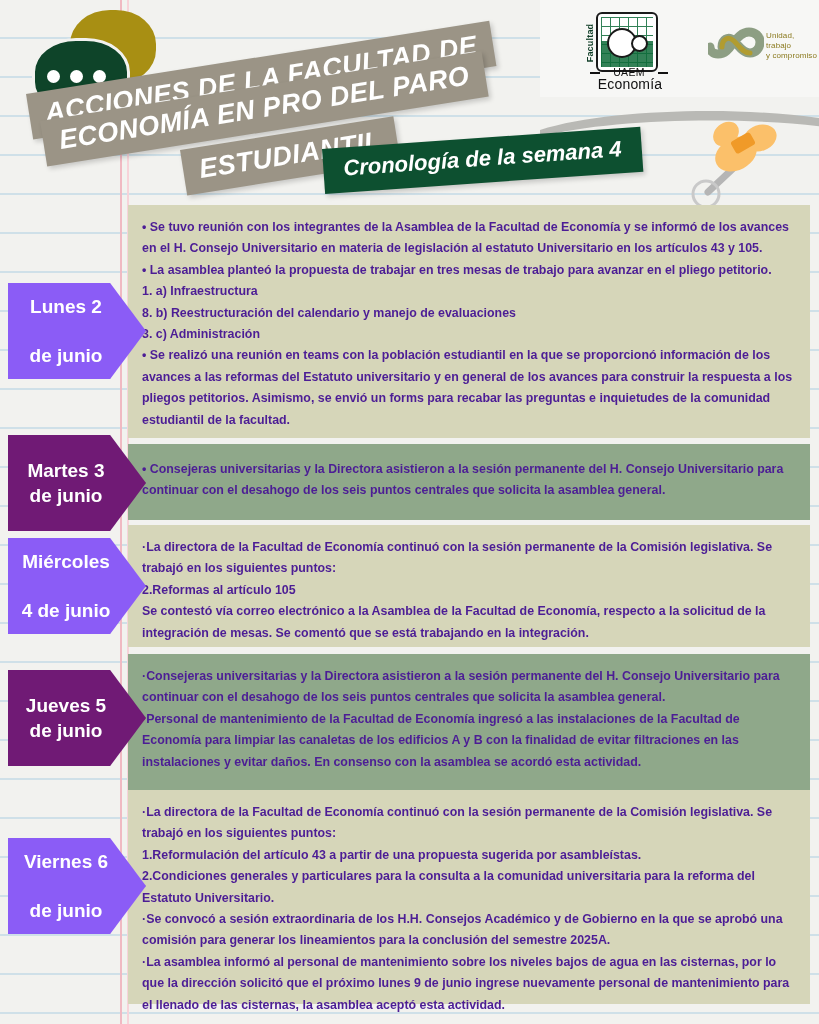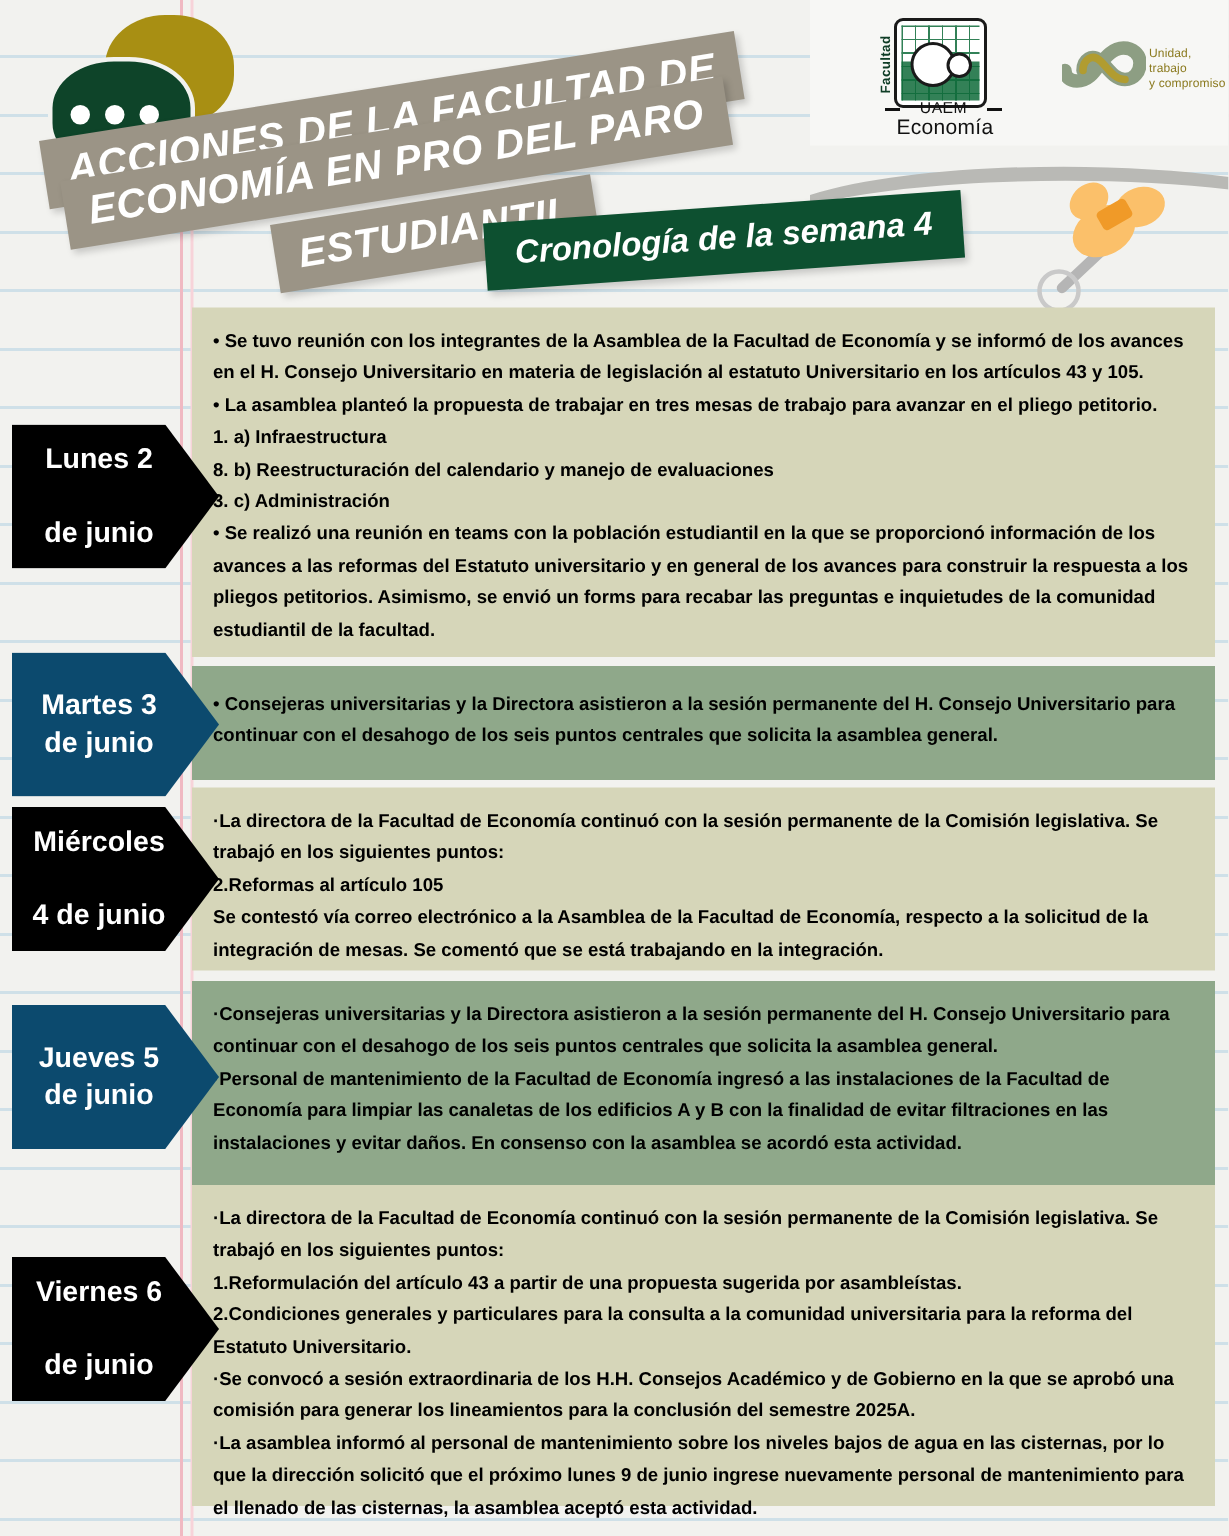--- a/index.html
+++ b/index.html
@@ -157,40 +157,40 @@
   .pushpin{position:absolute;left:688px;top:118px;width:120px;height:90px;}
 
   
   .row{position:absolute;left:0;width:819px;}
 
   .content-box{
     position:absolute;left:128px;width:682px;
     box-sizing:border-box;
     padding:12px 16px 16px 14px;
     font-size:12.4px;line-height:21.4px;
-    font-weight:bold;color:#000000;
+    font-weight:bold;color:#4c1d95;
   }
   .content-box.beige{background:#d6d6b9;}
   .content-box.sage{background:#8fa88a;}
   .content-box p{margin:0;}
 
   .day-tag{
     position:absolute;left:8px;
     width:138px;height:96px;
     color:#ffffff;
     display:flex;flex-direction:column;
     align-items:center;justify-content:center;
     font-size:19px;font-weight:bold;line-height:25px;
     text-align:center;
     clip-path:polygon(0 0, 74% 0, 100% 50%, 74% 100%, 0 100%);
     box-shadow:2px 2px 4px rgba(0,0,0,.15);
     padding-right:22px;box-sizing:border-box;
   }
-  .day-tag.green{background:#000000;gap:24px;}
-  .day-tag.gold{background:#0c4a6e;}
+  .day-tag.green{background:#8b5cf6;gap:24px;}
+  .day-tag.gold{background:#701a75;}
   .day-tag span{display:block;}
 </style>
 </head>
 <body>
 
 <div id="page">
 
   <div class="paper-lines"></div>
   <div class="margin-line a"></div>
   <div class="margin-line b"></div>

